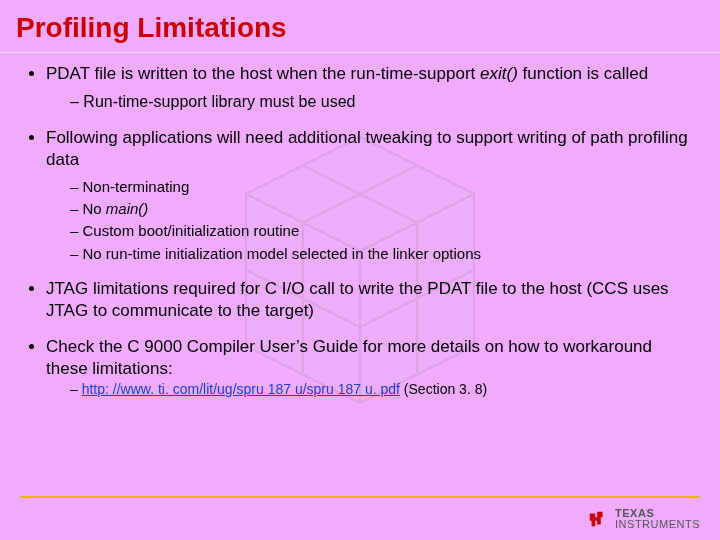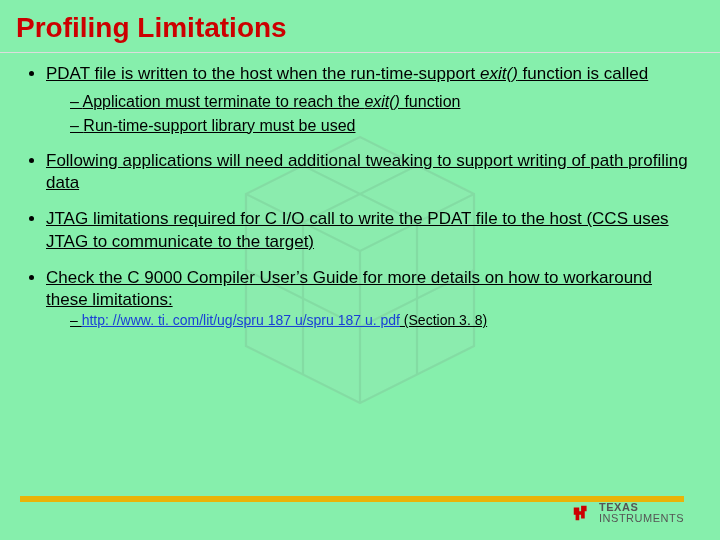--- a/index.html
+++ b/index.html
@@ -1,32 +1,32 @@
 <!DOCTYPE html>
 <html><head>
 <meta charset="utf-8">
 <style>
   * { margin: 0; padding: 0; box-sizing: border-box; }
   html, body { width: 720px; height: 540px; font-family: Arial, Helvetica, sans-serif; background: #fff; overflow: hidden; }
-  .slide { position: relative; width: 720px; height: 540px; background: #86efac; }
+  .slide { position: relative; width: 720px; height: 540px; background: #f0abfc; }
   .bg-cube { position: absolute; left: 50%; top: 50%; transform: translate(-50%, -50%); width: 380px; height: 380px; opacity: 0.15; pointer-events: none; }
   .title { position: relative; font-size: 28px; font-weight: bold; color: #c00; padding: 12px 0 8px 16px; border-bottom: 1px solid #ddd; }
-  .body { position: relative; padding: 10px 24px 0 24px; color: #000; text-decoration: underline; }
+  .body { position: relative; padding: 10px 24px 0 24px; color: #000; }
   ul.lvl1 { list-style: disc; padding-left: 22px; }
   ul.lvl1 > li { font-size: 17px; line-height: 1.3; margin-bottom: 14px; }
   ul.lvl2 { list-style: none; padding-left: 24px; margin-top: 6px; }
   ul.lvl2 > li { font-size: 16px; line-height: 1.35; margin-bottom: 2px; }
   ul.lvl2 > li::before { content: "– "; }
   ul.lvl2.small > li { font-size: 15px; }
   ul.lvl3 { list-style: none; padding-left: 24px; }
   ul.lvl3 > li { font-size: 14px; line-height: 1.35; }
   ul.lvl3 > li::before { content: "– "; }
   .link { color: #1a3fd6; text-decoration: underline; cursor: pointer; }
   .em { font-style: italic; }
-  .footer { position: absolute; left: 20px; right: 36px; bottom: 10px; height: 34px; border-top: 6px solid #eab308; display:flex; align-items:flex-start; justify-content:flex-end; }
+  .footer { position: absolute; left: 20px; right: 20px; bottom: 10px; height: 34px; border-top: 2px solid #eab308; display:flex; align-items:flex-end; justify-content:flex-end; }
   .ti-logo { display:flex; align-items:center; gap:6px; font-size:11px; color:#555; letter-spacing:0.5px; }
   .ti-logo svg { width:22px; height:22px; }
 </style>
 </head>
 <body>
 
 <div class="slide">
 
   <svg class="bg-cube" viewBox="0 0 200 200">
     <g stroke="#777" stroke-width="1.2" fill="#bbb" fill-opacity="0.5">
@@ -40,29 +40,34 @@
   </svg>
 
   <div class="title">Profiling Limitations</div>
 
   <div class="body">
     <ul class="lvl1">
 
       <li>
         <span>PDAT file is written to the host when the run-time-support </span><span class="em">exit()</span><span> function is called</span>
         <ul class="lvl2">
-          <li>
-            <span>Application must terminate to reach the </span><span class="em">exit()</span><span> function</span>
-          </li>
           <li>Run-time-support library must be used</li>
         </ul>
       </li>
 
       <li>
         <span>Following applications will need additional tweaking to support writing of path profiling data</span>
+        <ul class="lvl2 small">
+          <li>Non-terminating</li>
+          <li>
+            <span>No </span><span class="em">main()</span>
+          </li>
+          <li>Custom boot/initialization routine</li>
+          <li>No run-time initialization model selected in the linker options</li>
+        </ul>
       </li>
 
       <li>JTAG limitations required for C I/O call to write the PDAT file to the host (CCS uses JTAG to communicate to the target)</li>
 
       <li>
         <span>Check the C 9000 Compiler User’s Guide for more details on how to workaround these limitations:</span>
         <ul class="lvl3">
           <li>
             <a class="link">http: //www. ti. com/lit/ug/spru 187 u/spru 187 u. pdf</a><span> (Section 3. 8)</span>
           </li>

